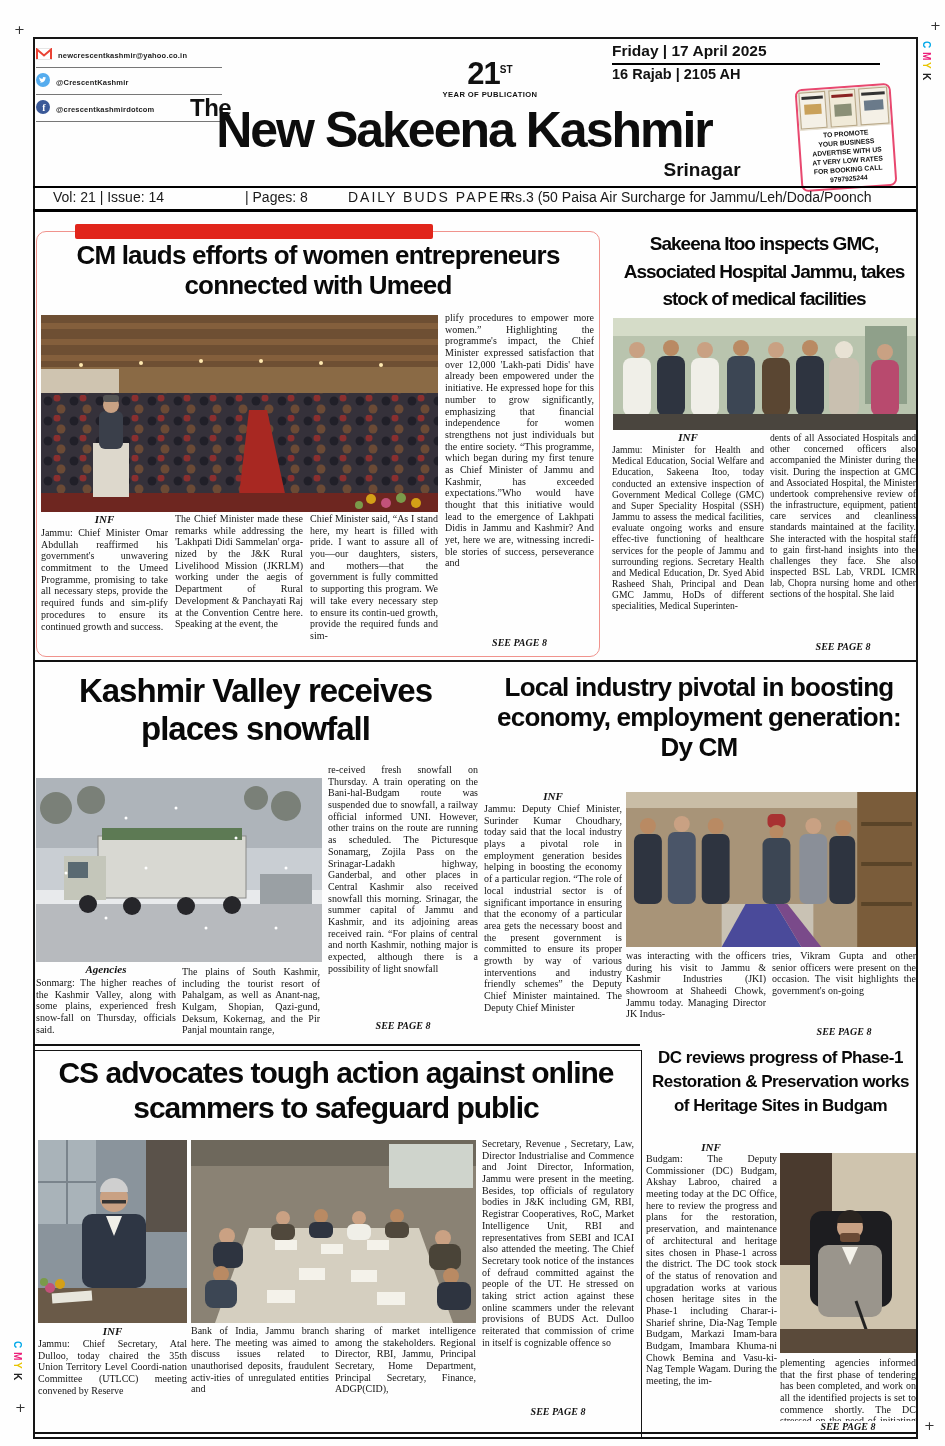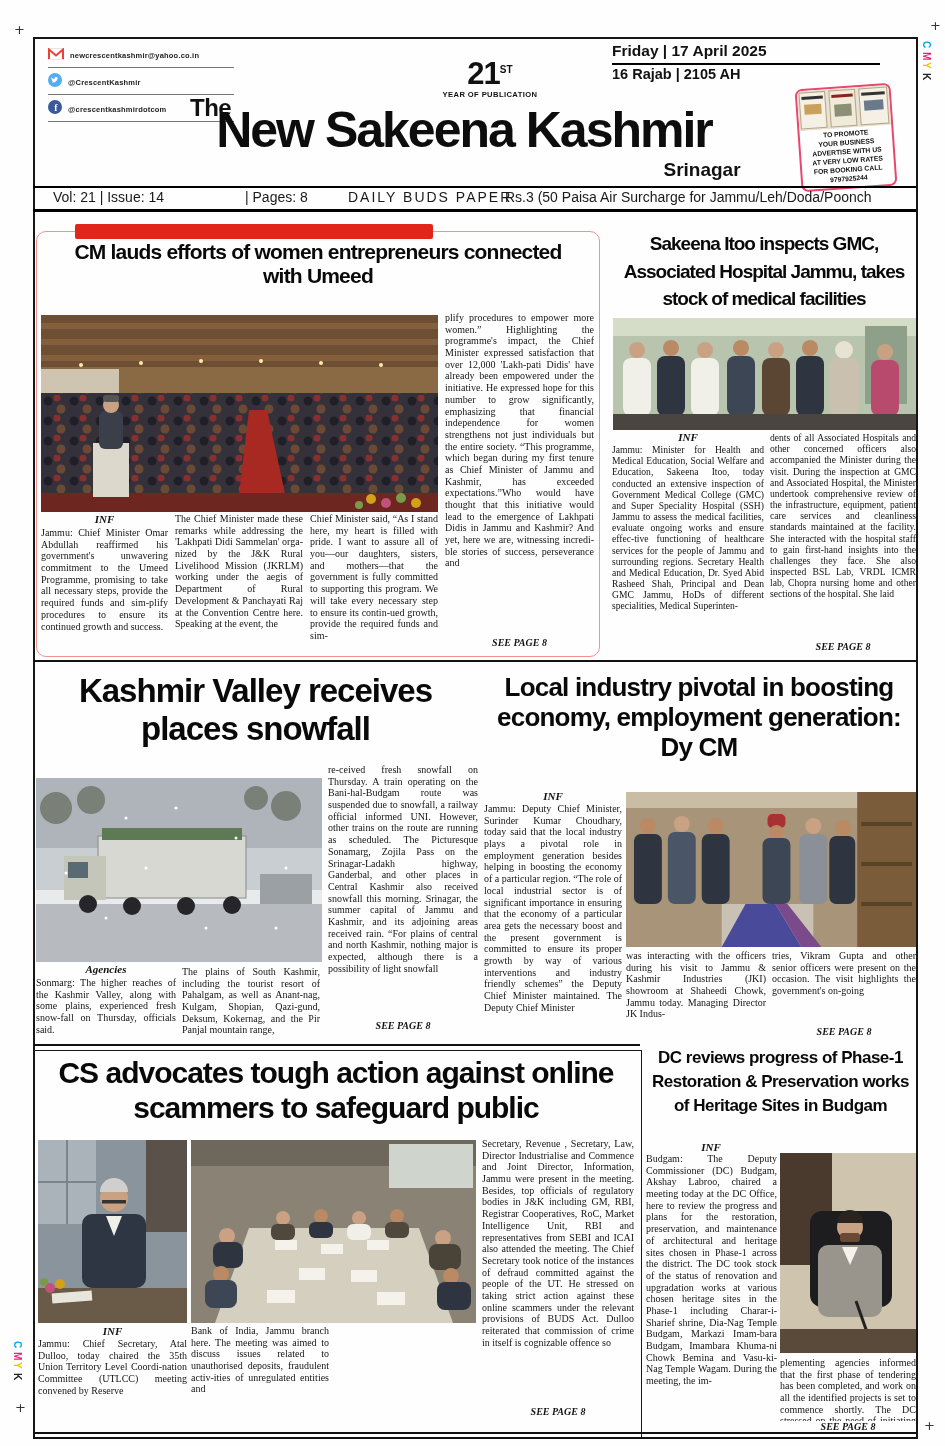--- a/index.html
+++ b/index.html
@@ -5,21 +5,21 @@
   html,body{margin:0;padding:0;background:#fff;}
   .page{position:relative;width:945px;height:1446px;background:#fefefe;overflow:hidden;
         font-family:"Liberation Sans",sans-serif;color:#111;}
   .frame{position:absolute;left:33px;top:37px;width:881px;height:1398px;border:2px solid #161616;}
   .crop{position:absolute;font-size:13px;color:#333;font-family:"DejaVu Sans",sans-serif;}
   .cmyk{position:absolute;display:flex;flex-direction:column;font-size:10px;font-weight:bold;line-height:1.05;
         font-family:"Liberation Sans",sans-serif;}
   .cmyk span{transform:rotate(90deg);}
   .ck-c{color:#00a8e8}.ck-m{color:#ec1e79}.ck-y{color:#e8c400}.ck-k{color:#222}
   
-  .social{position:absolute;left:48px;top:46px;width:186px;text-align:center;}
+  .social{position:absolute;left:36px;top:46px;width:186px;text-align:center;}
   .social .row{display:flex;align-items:center;gap:6px;border-bottom:1px solid #777;
                padding-bottom:3px;margin-bottom:5px;}
   .handle{font-size:7.5px;font-weight:bold;color:#222;letter-spacing:.2px;}
   .anniv{position:absolute;left:430px;top:38px;width:120px;text-align:center;margin-top:20px;}
   .anniv-num{font-size:31px;font-weight:bold;line-height:1;letter-spacing:-1px;}
   .anniv-num sup{font-size:10px;letter-spacing:0;}
   .anniv-label{font-size:7.6px;font-weight:bold;letter-spacing:.4px;margin-top:1px;}
   .date1{position:absolute;left:612px;top:42px;width:268px;font-size:15.5px;font-weight:bold;
          border-bottom:2.5px solid #000;padding-bottom:3px;}
   .date2{position:absolute;left:612px;top:66px;width:268px;font-size:14.5px;font-weight:bold;}
@@ -141,21 +141,21 @@
   <div class="infobar">
     <span style="left:20px">Vol: 21 | Issue: 14</span>
     <span style="left:212px">| Pages: 8</span>
     <span style="left:315px;letter-spacing:2px">DAILY  BUDS PAPER</span>
     <span style="left:472px">Rs.3 (50 Paisa Air Surcharge for Jammu/Leh/Doda/Poonch</span>
   </div>
   <div class="infoline" style="top:209px;height:3px"></div>
 
   <div class="box-umeed"></div>
   <div class="redbar"></div>
-  <div class="headline" style="left:58px;top:240px;width:520px;font-size:21px">CM lauds efforts of women entrepreneurs connected with Umeed</div>
+  <div class="headline" style="left:58px;top:240px;width:520px;font-size:26px">CM lauds efforts of women entrepreneurs connected with Umeed</div>
 
   <div class="photo" style="left:41px;top:315px;width:397px;height:197px">
     <svg viewBox="0 0 397 197" preserveAspectRatio="none">
       <rect width="397" height="197" fill="#30282a"></rect>
       <rect width="397" height="52" fill="#6e4f33"></rect>
       <rect y="8" width="397" height="6" fill="#845f3c"></rect>
         <rect y="24" width="397" height="6" fill="#845f3c"></rect>
         <rect y="40" width="397" height="6" fill="#845f3c"></rect>
       <g fill="#ffe9b0">
           <circle cx="40" cy="50" r="2"></circle>
@@ -384,20 +384,21 @@
       </g>
     </svg>
   </div>
 
   <div class="bcol" style="left:482px;top:1138px;width:152px;height:266px">Secretary, Revenue , Secretary, Law, Director Industrialise and Commence and Joint Director, Information, Jammu were present in the meeting. Besides, top officials of regulatory bodies in J&amp;K including GM, RBI, Registrar Cooperatives, RoC, Market Intelligence Unit, RBI and representatives from SEBI and ICAI also attended the meeting. The Chief Secretary took notice of the instances of defraud committed against the people of the UT. He stressed on taking strict action against these online scammers under the relevant provisions of BUDS Act. Dulloo reiterated that commission of crime in itself is cognizable offence so</div>
   <div class="seepage" style="left:482px;top:1406px;width:152px">SEE PAGE 8</div>
 
   <div class="byline" style="left:38px;top:1325px;width:149px">INF</div>
   <div class="bcol" style="left:38px;top:1338px;width:149px;height:93px"><b class="dl">Jammu:</b> <span>Chief Secretary, Atal Dulloo, today chaired the 35th Union Territory Level Coordi-nation Committee (UTLCC) meeting convened by Reserve</span></div>
   <div class="bcol" style="left:191px;top:1325px;width:138px;height:106px">Bank of India, Jammu branch here. The meeting was aimed to discuss issues related to unauthorised deposits, fraudulent activ-ities of unregulated entities and</div>
+  <div class="bcol" style="left:335px;top:1325px;width:141px;height:106px">sharing of market intelligence among the stakeholders. Regional Director, RBI, Jammu, Principal Secretary, Home Department, Principal Secretary, Finance, ADGP(CID),</div>
 
   <div class="headline" style="left:645px;top:1046px;width:271px;font-size:17px;letter-spacing:-.5px;line-height:1.4">DC reviews progress of Phase-1 Restoration &amp; Preservation works of Heritage Sites in Budgam</div>
 
   <div class="byline" style="left:645px;top:1141px;width:132px">INF</div>
   <div class="bcol" style="left:646px;top:1153px;width:131px;height:282px"><b class="dl">Budgam:</b> <span>The Deputy Commissioner (DC) Budgam, Akshay Labroo, chaired a meeting today at the DC Office, here to review the progress and plans for the restoration, preservation, and maintenance of architectural and heritage sites chosen in Phase-1 across the district. The DC took stock of the status of renovation and upgradation works at various chosen heritage sites in the Phase-1 including Charar-i-Sharief shrine, Dia-Nag Temple Budgam, Markazi Imam-bara Budgam, Imambara Khuma-ni Chowk Bemina and Vasu-ki-Nag Temple Wagam. During the meeting, the im-</span></div>
 
   <div class="photo" style="left:780px;top:1153px;width:136px;height:200px">
     <svg viewBox="0 0 136 200" preserveAspectRatio="none">
       <rect width="136" height="200" fill="#cfc4ae"></rect>
       <rect width="52" height="112" fill="#4a3a2e"></rect>

